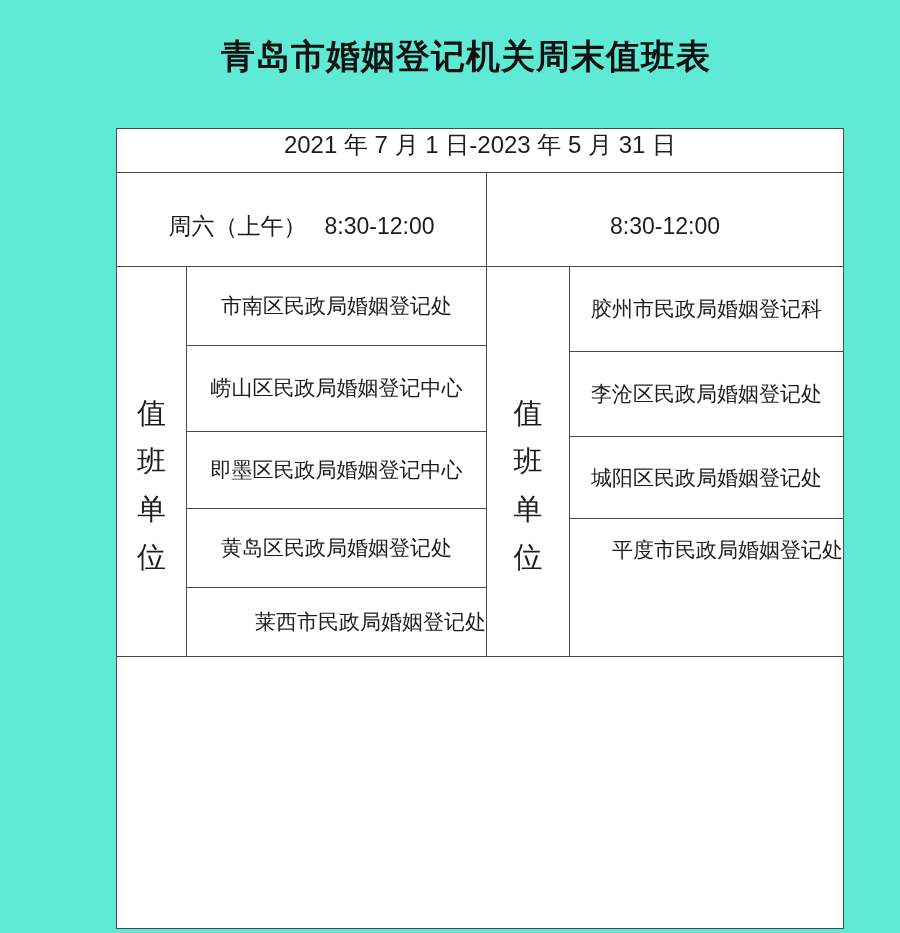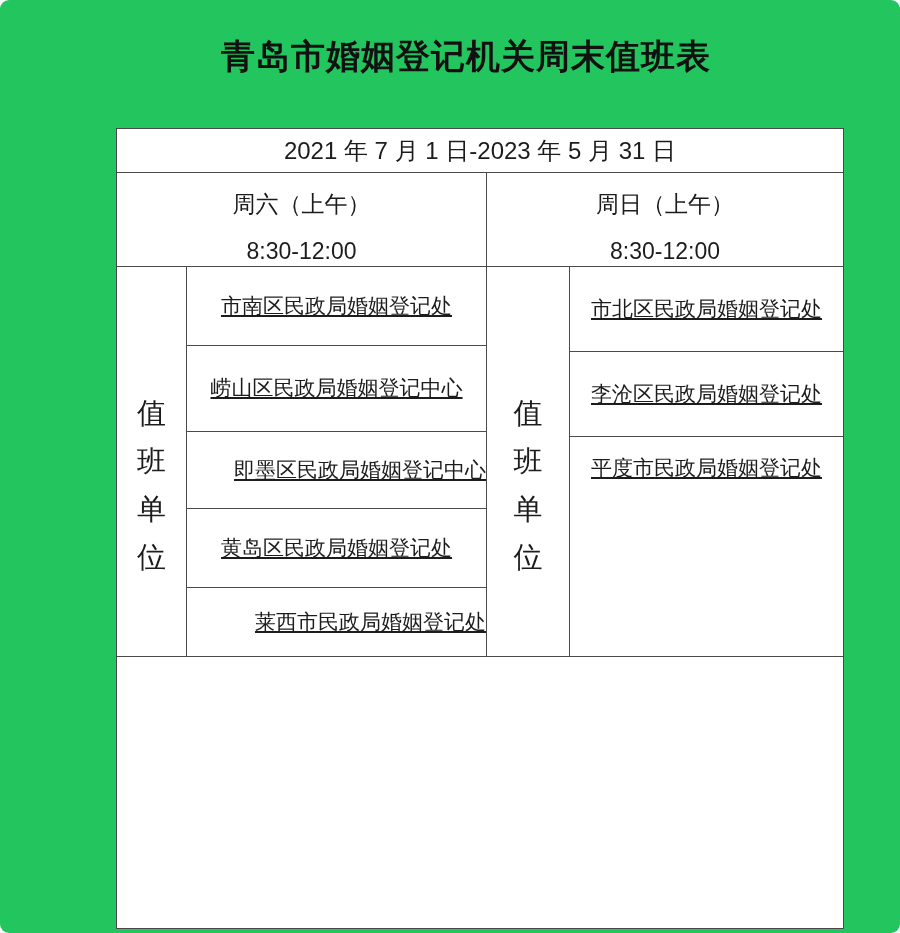--- a/index.html
+++ b/index.html
@@ -1,25 +1,24 @@
 <!DOCTYPE html>
 <html><head>
 <meta charset="utf-8">
 <style>
   * { margin: 0; padding: 0; box-sizing: border-box; }
   html, body { background: #ffffff; }
   .page {
     position: relative;
     width: 900px;
     height: 933px;
-    background: #22c55e;
+    background: #5eead4;
     font-family: "Liberation Sans", "DejaVu Sans", sans-serif;
     color: #1c1c1c;
     overflow: hidden;
-    border-radius: 9px;
   }
   .title {
     position: absolute;
     top: 34px;
     left: 16px;
     width: 900px;
     text-align: center;
     font-size: 34px;
     font-weight: bold;
     letter-spacing: 1px;
@@ -31,32 +30,31 @@
     top: 128px;
     width: 728px;
     height: 801px;
     border: 1px solid #4a4a4a;
     background: #ffffff;
   }
   .row-date {
     height: 44px;
     border-bottom: 1px solid #4a4a4a;
     display: flex;
-    align-items: center;
     justify-content: center;
     font-size: 24px;
   }
   .row-days {
     height: 94px;
     border-bottom: 1px solid #4a4a4a;
     display: flex;
   }
   .day-cell {
     display: flex;
-    flex-direction: column;
+    flex-direction: row;
     align-items: center;
     justify-content: center;
     gap: 18px;
     padding-top: 14px;
     font-size: 23px;
   }
   .day-cell.sat { width: 370px; border-right: 1px solid #4a4a4a; }
   .day-cell.sun { flex: 1; }
   .row-body {
     height: 390px;
@@ -74,26 +72,25 @@
   .units-col { display: flex; flex-direction: column; }
   .units-col.left { width: 300px; border-right: 1px solid #4a4a4a; }
   .units-col.right { flex: 1; }
   .unit-cell {
     display: flex;
     align-items: center;
     justify-content: center;
     font-size: 21px;
     border-bottom: 1px solid #4a4a4a;
     text-align: center;
-    text-decoration: underline;
   }
-  .lh1 { height: 79px; } .lh2 { height: 86px; } .lh3 { height: 78px; justify-content: flex-end; }
+  .lh1 { height: 79px; } .lh2 { height: 86px; } .lh3 { height: 78px; }
   .lh4 { height: 79px; } .lh5 { height: 68px; border-bottom: none; justify-content: flex-end; }
   .rh1 { height: 85px; } .rh2 { height: 85px; align-items: center; } .rh3 { height: 82px; }
-  .rh4 { height: 77px; } .rh5 { height: 61px; border-bottom: none; }
+  .rh4 { height: 77px; } .rh5 { height: 61px; border-bottom: none; justify-content: flex-end; }
   .vlabel {
     width: 30px;
     font-size: 29px;
     line-height: 48px;
     text-align: center;
     word-break: break-all;
   }
   .row-remarks {
     height: 271px;
     display: flex;
@@ -120,21 +117,20 @@
     <div class="row-date">
       <span>2021 年 7 月 1 日-2023 年 5 月 31 日</span>
     </div>
 
     <div class="row-days">
       <div class="day-cell sat">
         <div>周六（上午）</div>
         <div>8:30-12:00</div>
       </div>
       <div class="day-cell sun">
-        <div>周日（上午）</div>
         <div>8:30-12:00</div>
       </div>
     </div>
 
     <div class="row-body">
 
       <div class="label-col left">
         <div class="vlabel">值班单位</div>
       </div>
 
@@ -155,24 +151,27 @@
             <span>莱西市民政局婚姻登记处</span>
           </div>
       </div>
 
       <div class="label-col mid">
         <div class="vlabel">值班单位</div>
       </div>
 
       <div class="units-col right">
         <div class="unit-cell rh1">
-            <span>市北区民政局婚姻登记处</span>
+            <span>胶州市民政局婚姻登记科</span>
           </div>
         <div class="unit-cell rh2">
             <span>李沧区民政局婚姻登记处</span>
+          </div>
+        <div class="unit-cell rh3">
+            <span>城阳区民政局婚姻登记处</span>
           </div>
         <div class="unit-cell rh5">
             <span>平度市民政局婚姻登记处</span>
           </div>
       </div>
 
     </div>
 
     <div class="row-remarks">
       <div class="remarks-content"></div>

